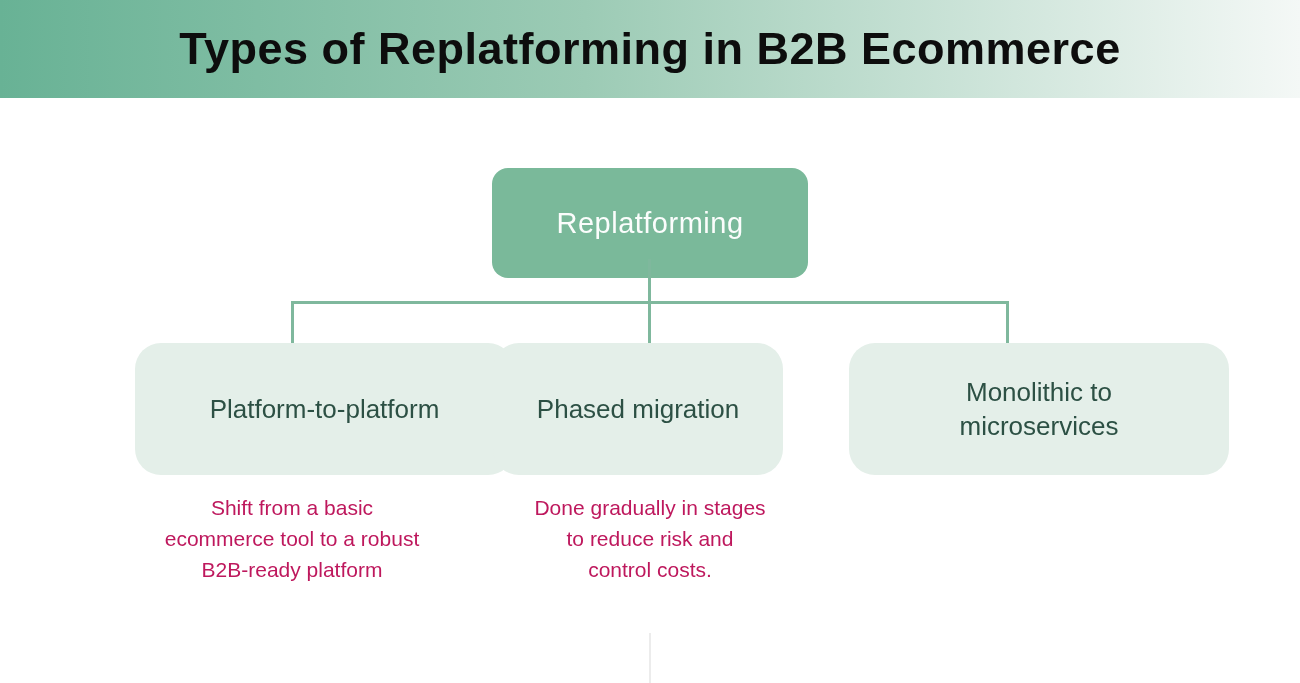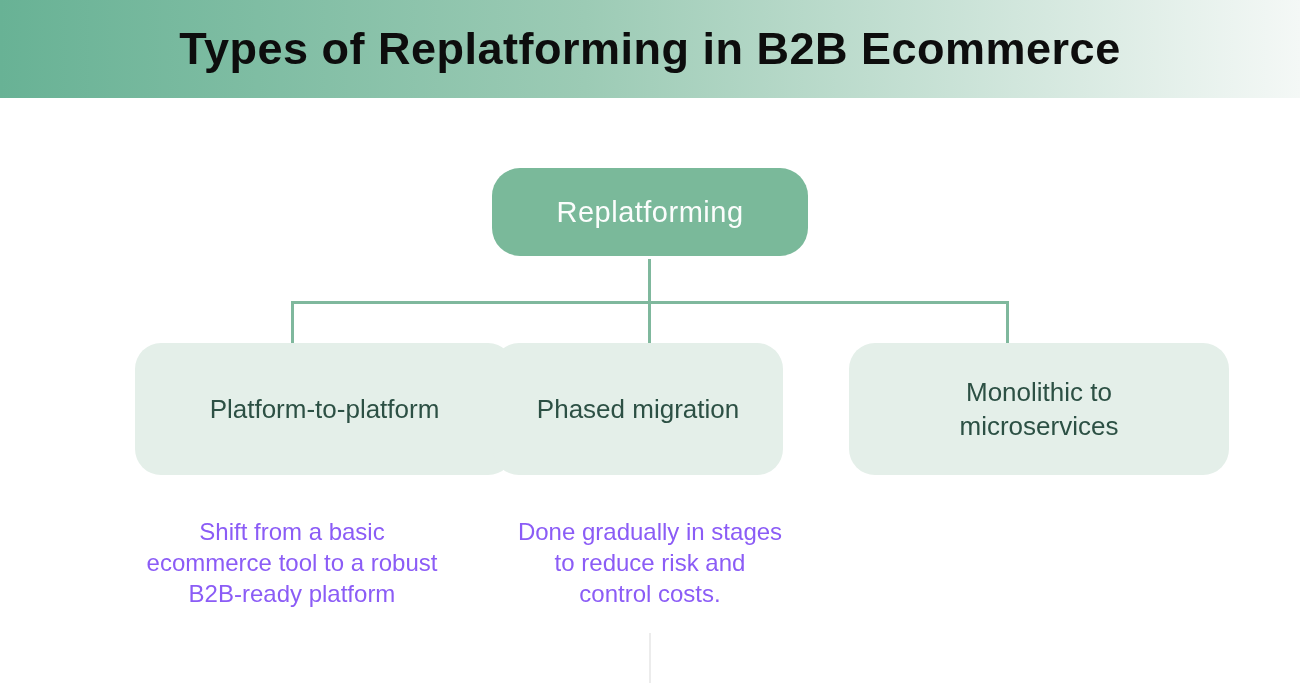--- a/index.html
+++ b/index.html
@@ -25,23 +25,23 @@
     margin: 0;
     font-size: 45px;
     font-weight: 800;
     letter-spacing: 0.5px;
     color: #0d0d0d;
   }
   
   .root-node {
     position: absolute;
     left: 492px; top: 168px;
-    width: 316px; height: 88px;
+    width: 316px; height: 110px;
     background: #7ab99a;
-    border-radius: 28px;
+    border-radius: 16px;
     display: flex;
     align-items: center;
     justify-content: center;
     color: #fbfdfc;
     font-size: 29px;
     font-weight: 400;
     letter-spacing: 0.5px;
   }
   
   .line {
@@ -69,25 +69,25 @@
     font-size: 26px;
     line-height: 34px;
     white-space: pre-line;
   }
   .type-box.b1 { left: 135px; width: 379px; }
   .type-box.b2 { left: 493px; width: 290px; }
   .type-box.b3 { left: 849px; width: 380px; }
   
   .desc {
     position: absolute;
-    top: 516px;
+    top: 492px;
     width: 330px;
     text-align: center;
-    color: #8b5cf6;
-    font-size: 24px;
+    color: #be185d;
+    font-size: 21px;
     line-height: 31px;
     white-space: pre-line;
   }
   .desc.d1 { left: 127px; }
   .desc.d2 { left: 485px; text-align: center; }
   .desc.d3 { left: 842px; }
 </style>
 </head>
 <body>
 

